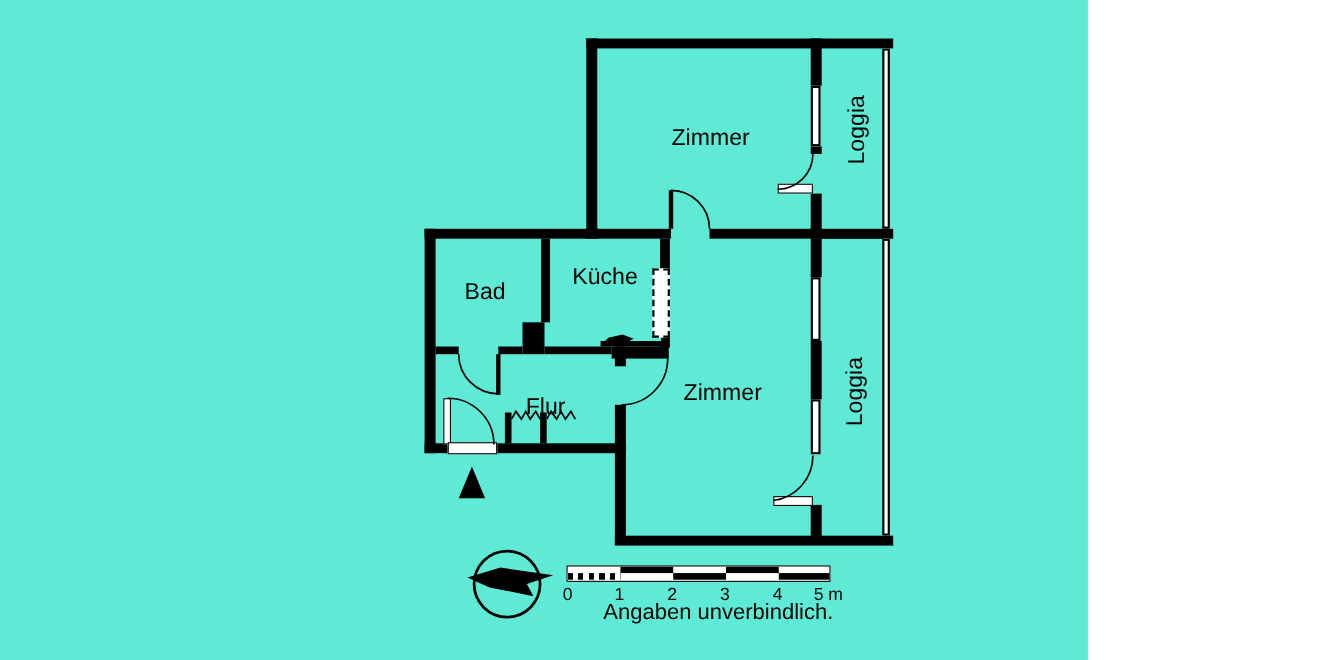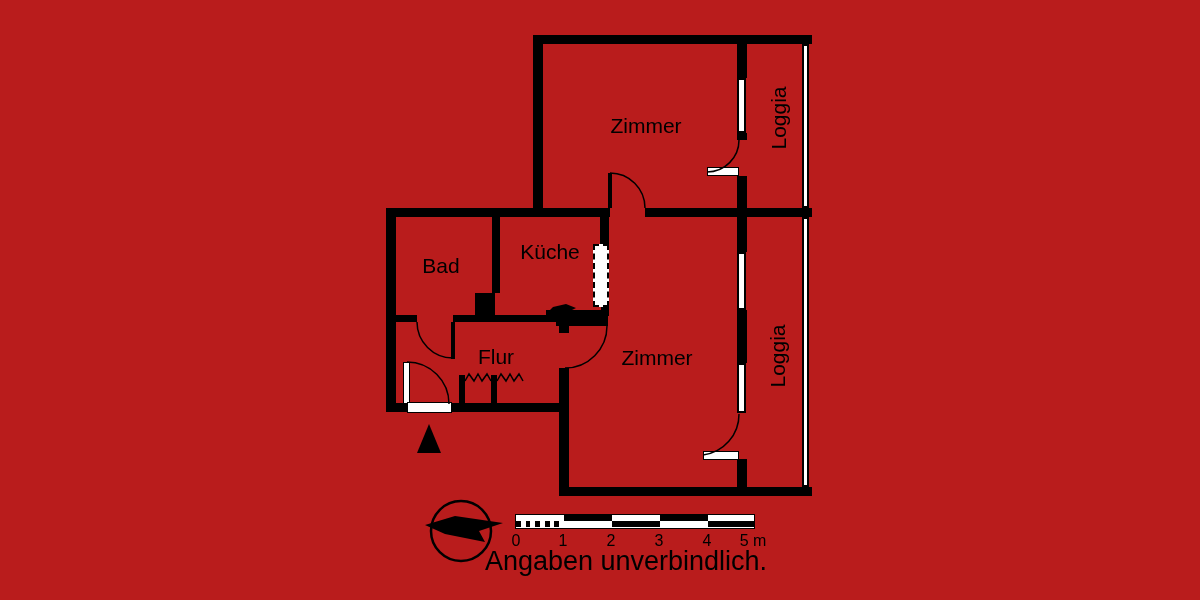--- a/index.html
+++ b/index.html
@@ -1,27 +1,27 @@
 <!DOCTYPE html>
 <html><head>
 <meta charset="utf-8">
 <style>
   html,body{margin:0;padding:0;background:#fff;width:1200px;height:600px;
     font-family:"Liberation Sans",sans-serif;color:#000;}
-  #canvas{position:relative;width:1200px;height:600px;background:#b91c1c;overflow:hidden;}
+  #canvas{position:relative;width:989px;height:600px;background:#5eead4;overflow:hidden;}
   .w{position:absolute;background:#000;}
   .win{position:absolute;background:#fff;border:2px solid #000;box-sizing:border-box;}
   .leaf{position:absolute;background:#fff;border:1.5px solid #000;box-sizing:border-box;}
   .thr{position:absolute;background:#fff;border:1.5px solid #000;box-sizing:border-box;}
   .dash{position:absolute;background:#fff;border:2px dashed #000;box-sizing:border-box;}
   .loggia-rail{position:absolute;background:#fff;border:2px solid #000;box-sizing:border-box;}
   .lbl{position:absolute;transform:translate(-50%,-50%);font-size:21px;white-space:nowrap;}
   .lbl.vert{transform:translate(-50%,-50%) rotate(-90deg);}
   .slbl{position:absolute;top:532px;transform:translateX(-50%);font-size:16px;}
-  .disc{position:absolute;left:626px;top:546px;transform:translateX(-50%);font-size:27px;white-space:nowrap;}
+  .disc{position:absolute;left:653px;top:546px;transform:translateX(-50%);font-size:20px;white-space:nowrap;}
   #overlay{position:absolute;left:0;top:0;pointer-events:none;}
   #scalebar{position:absolute;left:515px;top:514px;width:240px;height:15px;
     border:1.5px solid #000;box-sizing:border-box;background:#fff;overflow:hidden;}
   #scalebar .seg{position:absolute;background:#000;}
   #scalebar .ticks{position:absolute;left:0;top:6px;width:48px;height:6px;
     background:repeating-linear-gradient(90deg,#000 0 4.8px,#fff 4.8px 9.6px);}
 </style>
 </head>
 <body>
 
@@ -85,21 +85,21 @@
     </g>
     <polygon points="429,424 441,453 417,453" fill="#000"></polygon>
     <circle cx="461" cy="531" r="30" fill="none" stroke="#000" stroke-width="2.5"></circle>
     <polygon points="425,525 455,516 503,523 479,531 485,542 445,534" fill="#000"></polygon>
     <polygon points="550,310 572,310 576,308 566,304 553,307" fill="#000"></polygon>
   </svg>
 
   <div class="lbl" style="left:646px;top:126px">Zimmer</div>
   <div class="lbl" style="left:441px;top:266px">Bad</div>
   <div class="lbl" style="left:550px;top:252px">Küche</div>
-  <div class="lbl" style="left:496px;top:357px">Flur</div>
+  <div class="lbl" style="left:496px;top:370px">Flur</div>
   <div class="lbl" style="left:657px;top:358px">Zimmer</div>
   <div class="lbl vert" style="left:779px;top:118px">Loggia</div>
   <div class="lbl vert" style="left:778px;top:356px">Loggia</div>
 
   <div id="scalebar">
     <div class="seg" style="left:48px;top:0;width:48px;height:6px"></div>
     <div class="seg" style="left:144px;top:0;width:48px;height:6px"></div>
     <div class="seg" style="left:96px;top:6px;width:48px;height:6px"></div>
     <div class="seg" style="left:192px;top:6px;width:48px;height:6px"></div>
     <div class="ticks"></div>

